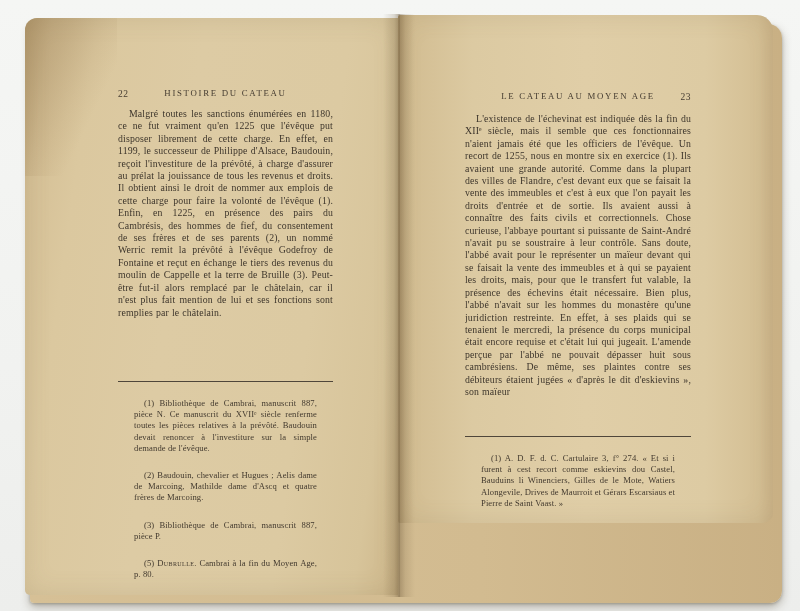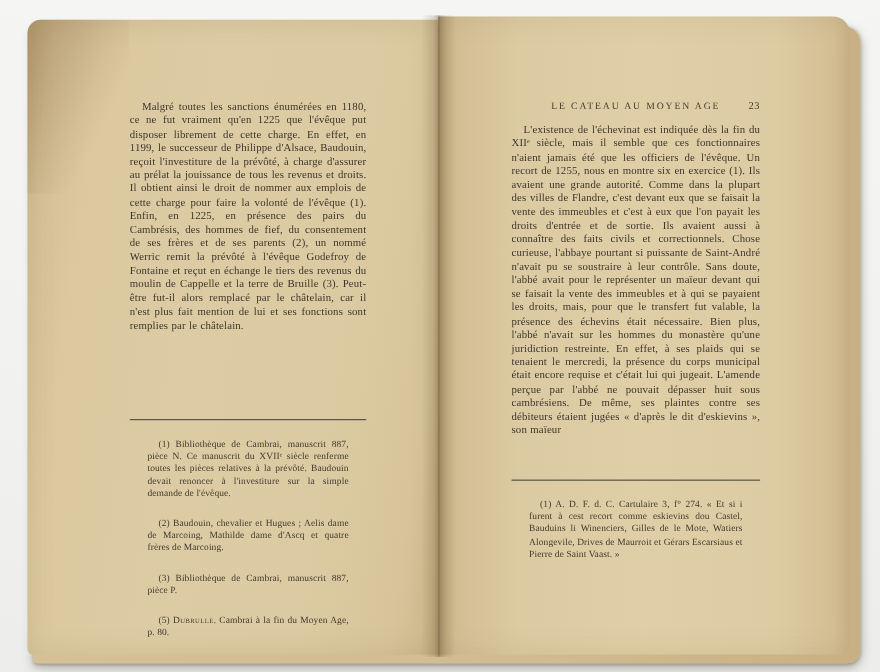--- a/index.html
+++ b/index.html
@@ -16,21 +16,21 @@
     box-shadow:0 4px 10px rgba(70,58,35,.35),0 1px 3px rgba(70,58,35,.3);
   }
   .page{position:absolute;}
   .page-left{
     left:25px;top:18px;width:373px;height:577px;
     border-radius:12px 0 0 5px;
     background:linear-gradient(98deg,#c8b083 0%,#d5c096 6%,#dbc89f 16%,#ddcba4 40%,#dccaa2 72%,#d7c49a 90%,#cdb68a 100%);
     box-shadow:inset 0 0 26px rgba(120,98,62,.16);
   }
   .page-right{
-    left:398px;top:15px;width:375px;height:580px;
+    left:398px;top:15px;width:375px;height:508px;
     border-radius:2px 16px 10px 2px;
     background:linear-gradient(to right,#c7af83 0%,#d3be93 4%,#dccaa2 20%,#e0cea7 50%,#ddcba3 82%,#d4bf94 96%,#ccb489 100%);
     box-shadow:inset 0 0 26px rgba(120,98,62,.14);
   }
   .fold-corner{
     position:absolute;top:0;left:0;width:92px;height:158px;pointer-events:none;
     background:linear-gradient(116deg,rgba(140,112,72,.42) 0%,rgba(156,129,88,.30) 30%,rgba(176,150,108,.16) 52%,rgba(176,150,108,0) 68%);
     border-radius:12px 0 0 0;
   }
   .spine-shadow{
@@ -65,20 +65,24 @@
 </head>
 <body>
 
 <div class="scan">
   <div class="under-pages"></div>
 
   <div class="page page-left">
     <div class="fold-corner"></div>
 
     <div class="column col-left">
+      <div class="page-header">
+        <span class="num num-left">22</span>
+        <span class="title">HISTOIRE DU CATEAU</span>
+      </div>
 
       <div class="body-text body-left">
         <p class="indent"><span>Malgré toutes les sanctions énumérées en 1180, ce ne fut vraiment qu'en 1225 que l'évêque put disposer librement de cette charge. En effet, en 1199, le successeur de Philippe d'Alsace, Baudouin, reçoit l'investiture de la prévôté, à charge d'assurer au prélat la jouissance de tous les revenus et droits. Il obtient ainsi le droit de nommer aux emplois de cette charge </span><span class="italic">pour faire la volonté de l'évêque</span><span> (1). Enfin, en 1225, en présence des pairs du Cambrésis, des hommes de fief, du consentement de ses frères et de ses parents (2), un nommé Werric remit la prévôté à l'évêque Godefroy de Fontaine et reçut en échange le tiers des revenus du moulin de Cappelle et la terre de Bruille (3). Peut-être fut-il alors remplacé par le châtelain, car il n'est plus fait mention de lui et ses fonctions sont remplies par le châtelain.</span></p>
       </div>
     </div>
 
     <div class="footnote-block fn-left">
       <div class="fn-rule"></div>
       <div class="footnotes">
         <p><span>(1) Bibliothèque de Cambrai, manuscrit 887, pièce N. Ce manuscrit du XVIIᵉ siècle renferme toutes les pièces relatives à la prévôté. Baudouin devait renoncer à l'investiture sur la simple demande de l'évêque.</span></p>

